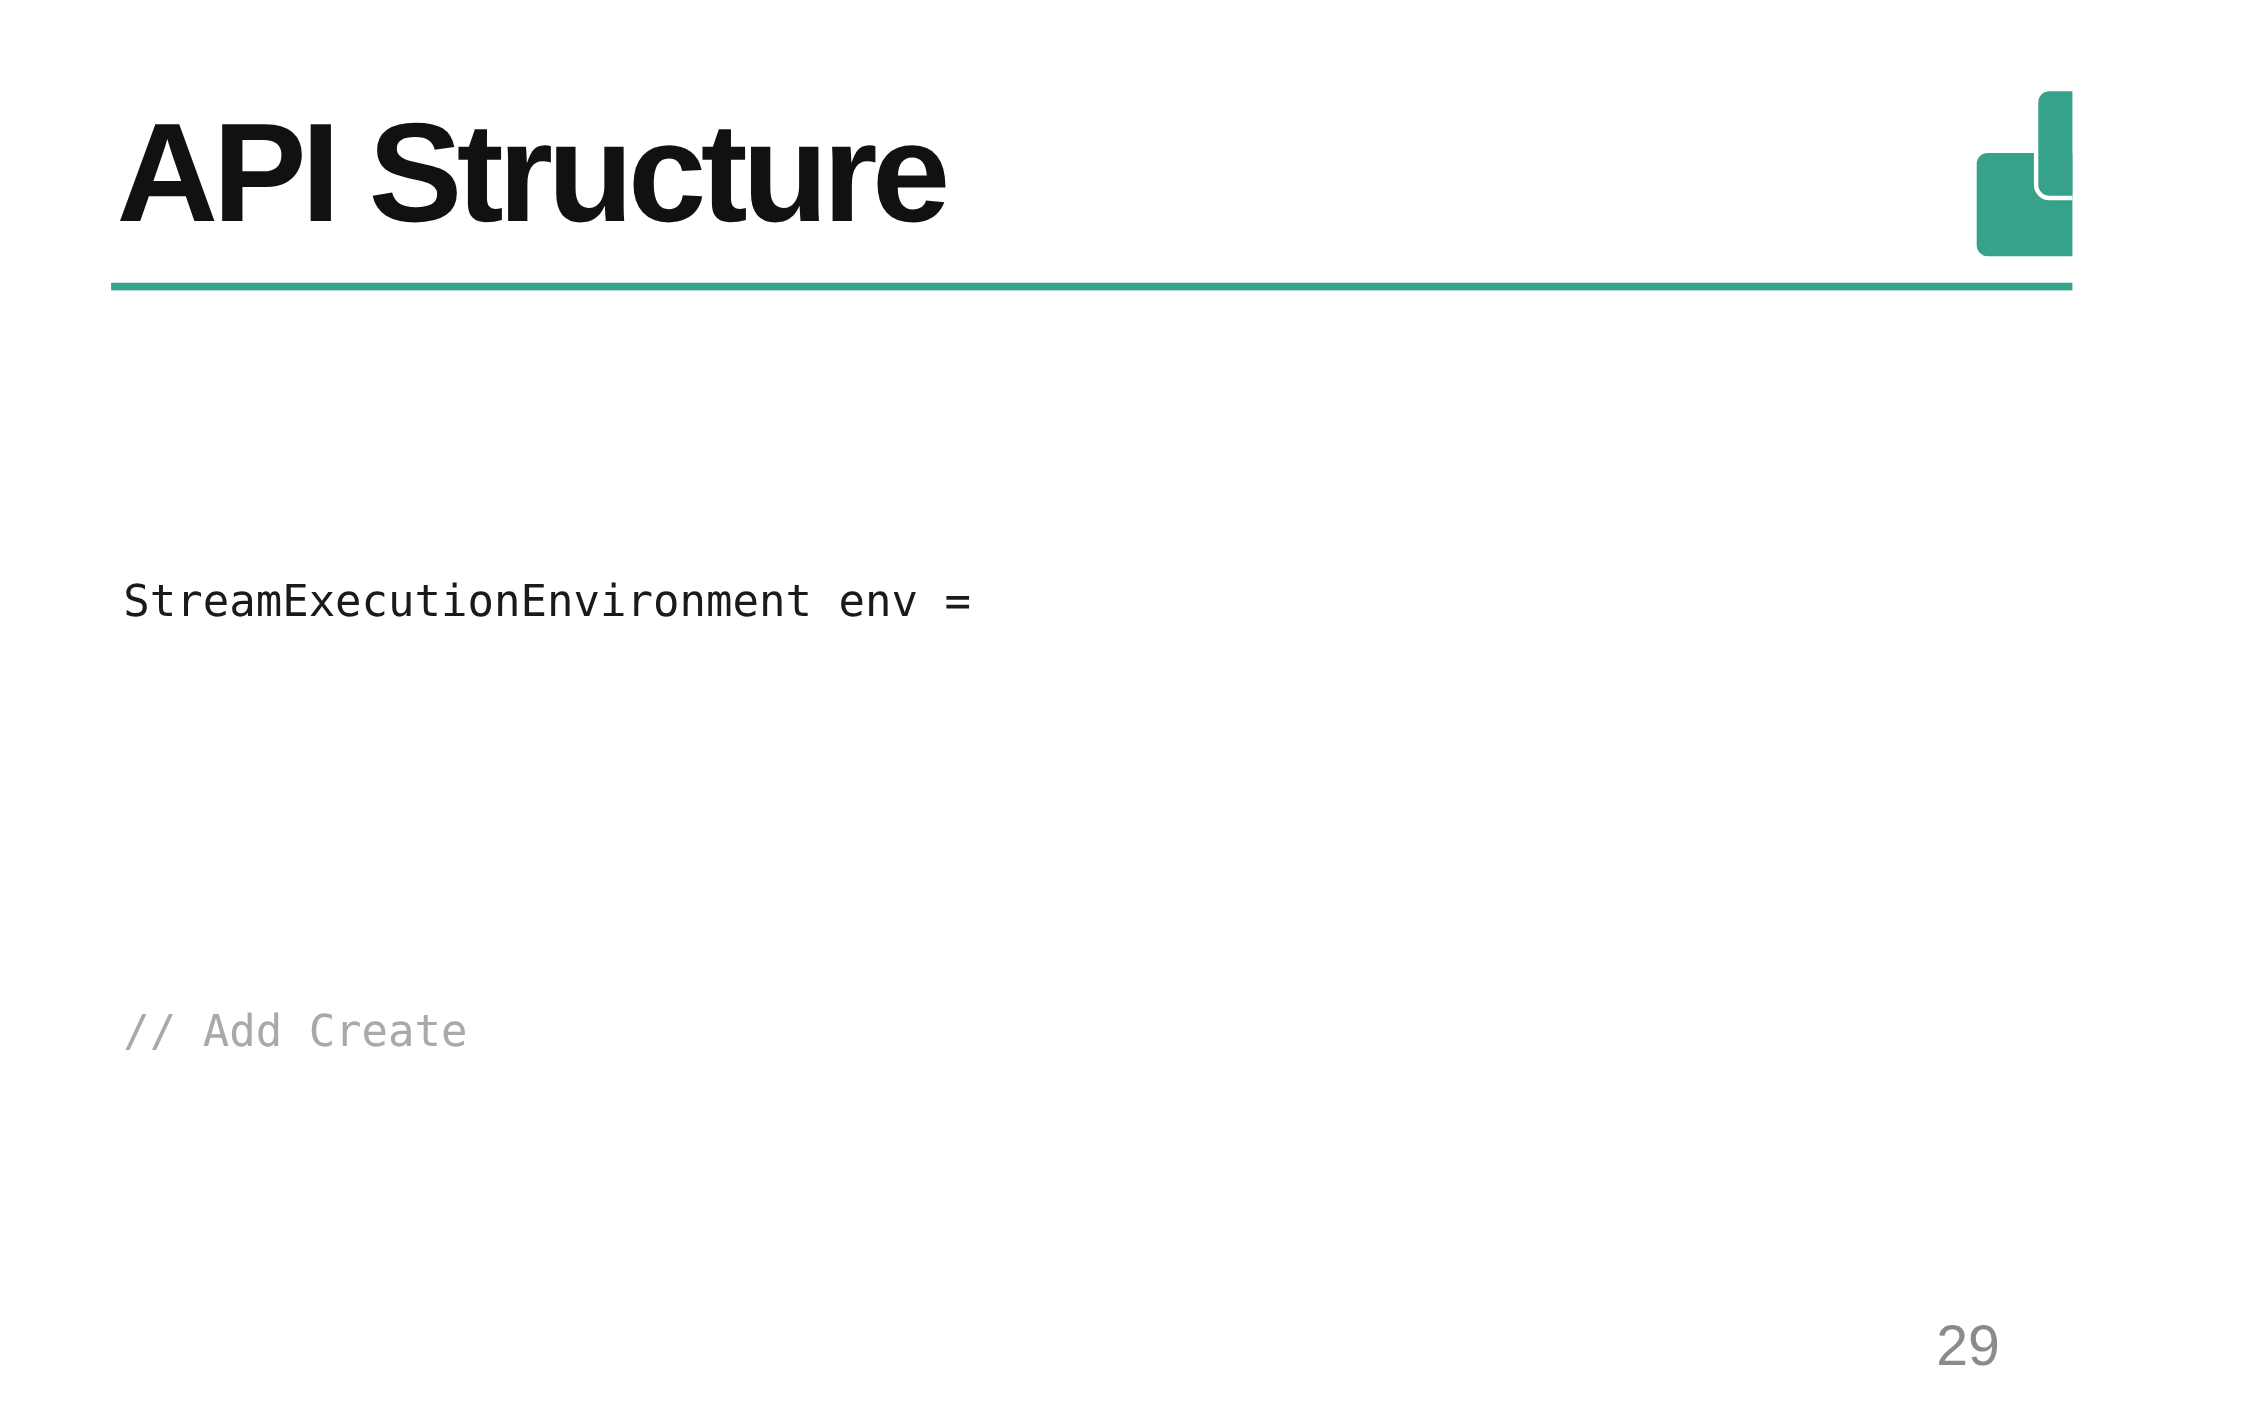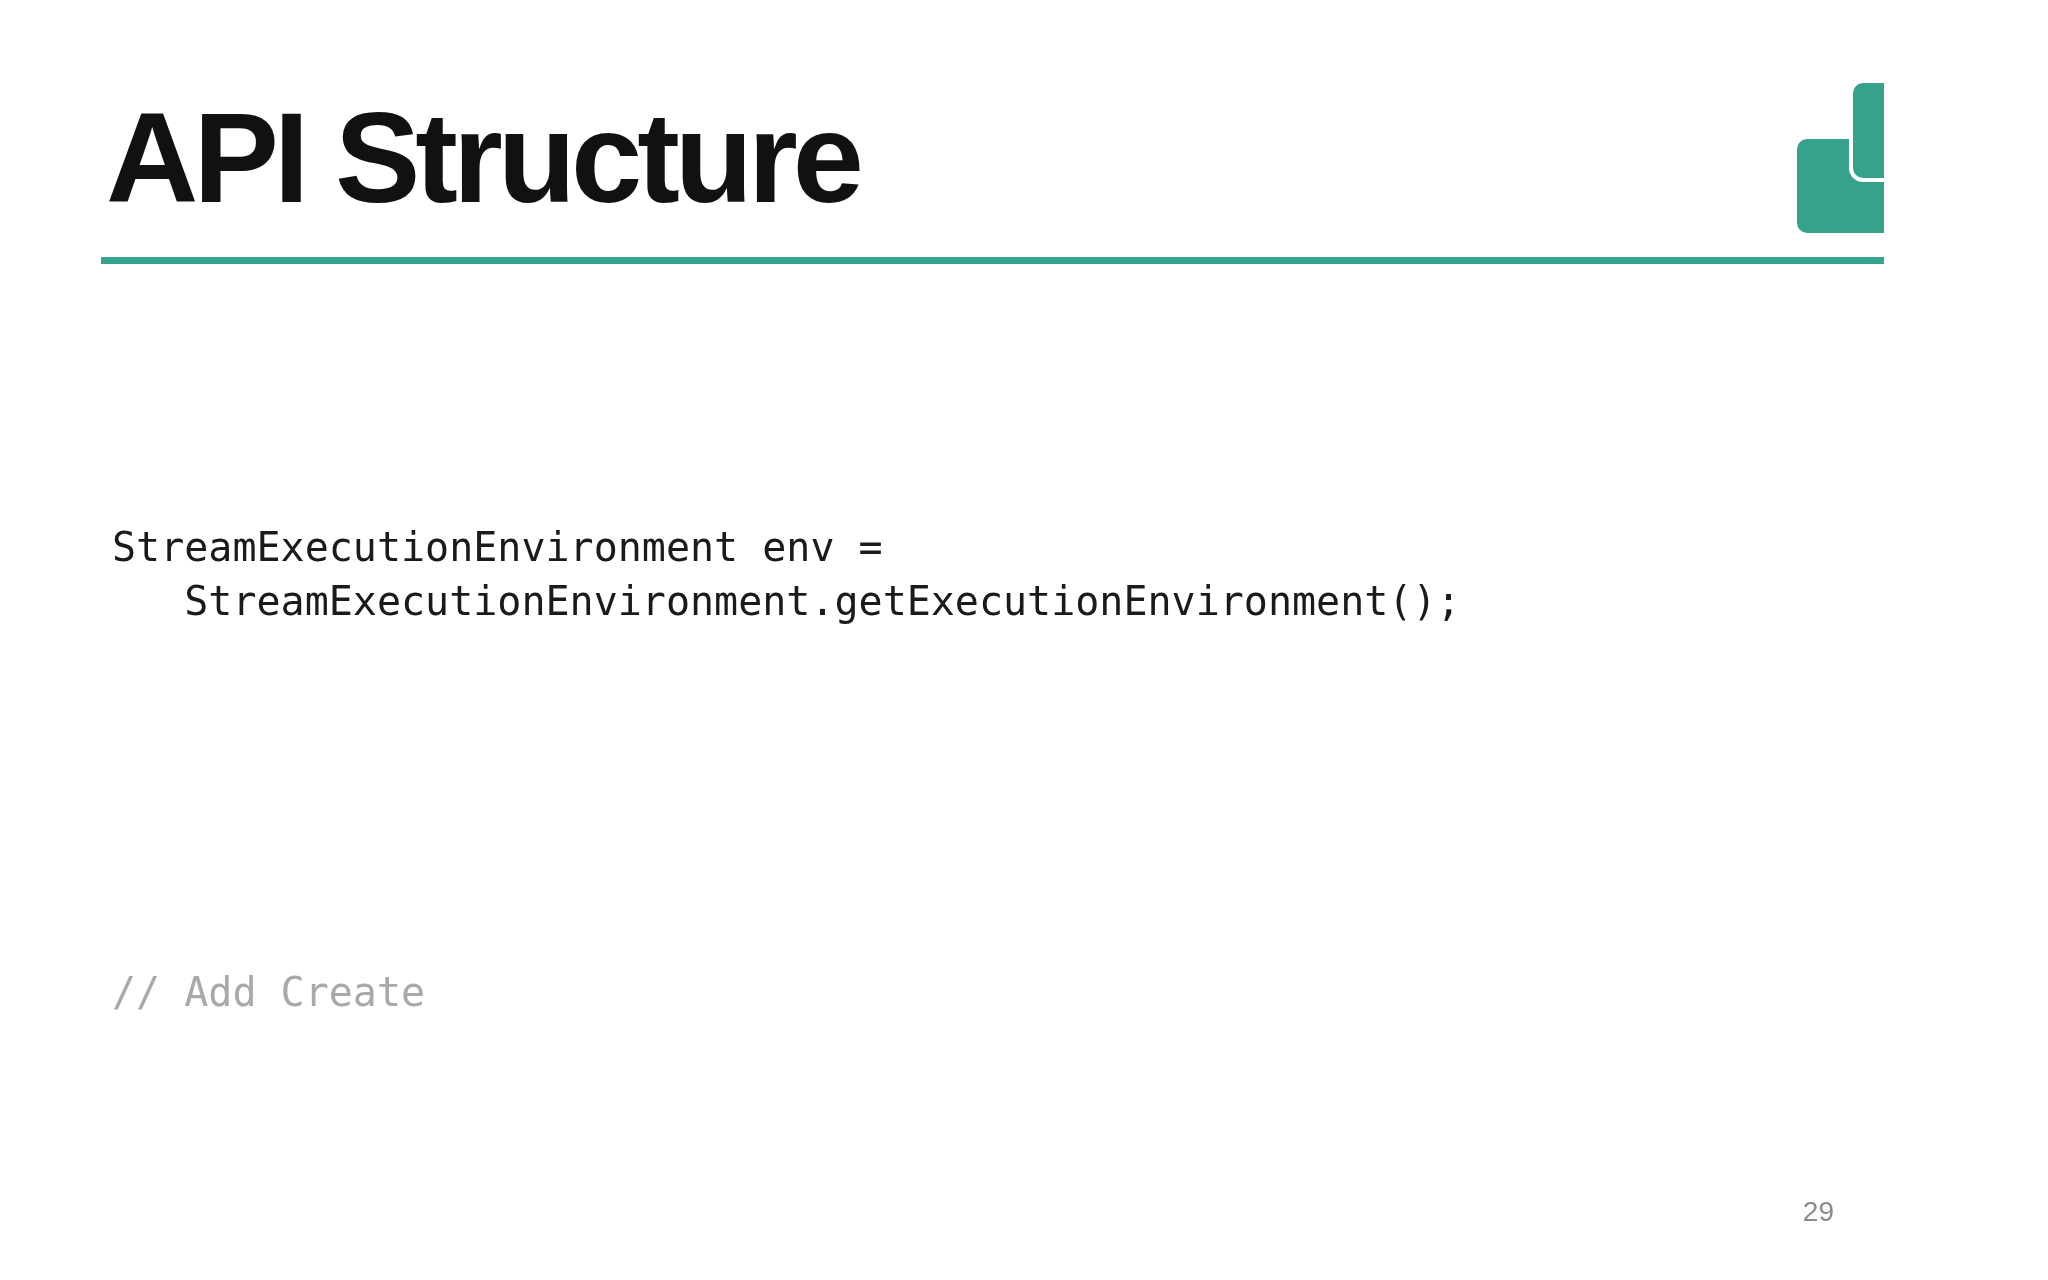--- a/index.html
+++ b/index.html
@@ -61,44 +61,44 @@
     font-size: 40px;
     line-height: 54px;
     white-space: pre;
     color: var(--code-black);
   }
   .section { margin-bottom: 67px; }
   .comment { color: var(--comment-gray); }
   .codeline { color: var(--code-black); }
   .pagenum {
     position: absolute;
-    right: 50px;
+    right: 66px;
     top: 1198px;
     font-family: "Liberation Sans", sans-serif;
-    font-size: 28px;
+    font-size: 52px;
     line-height: 1;
     color: var(--page-number-gray);
   }
 </style>
 </head>
 <body>
 
 <div class="slide">
   <h1 class="title">API Structure</h1>
 
   <div class="logo">
     <div class="sq back"></div>
     <div class="sq front"></div>
   </div>
 
   <div class="rule"></div>
 
   <div class="code">
   <div class="section">
-  <div class="codeline">StreamExecutionEnvironment env =</div><div class="codeline">   StreamExecutionEnvironment.getExecutionEnvironment();</div></div>
+  <div class="codeline">StreamExecutionEnvironment env =</div></div>
 
   <div class="section">
     <div class="comment">// Add Create</div>
   </div>
 
   
 
   
 
   

